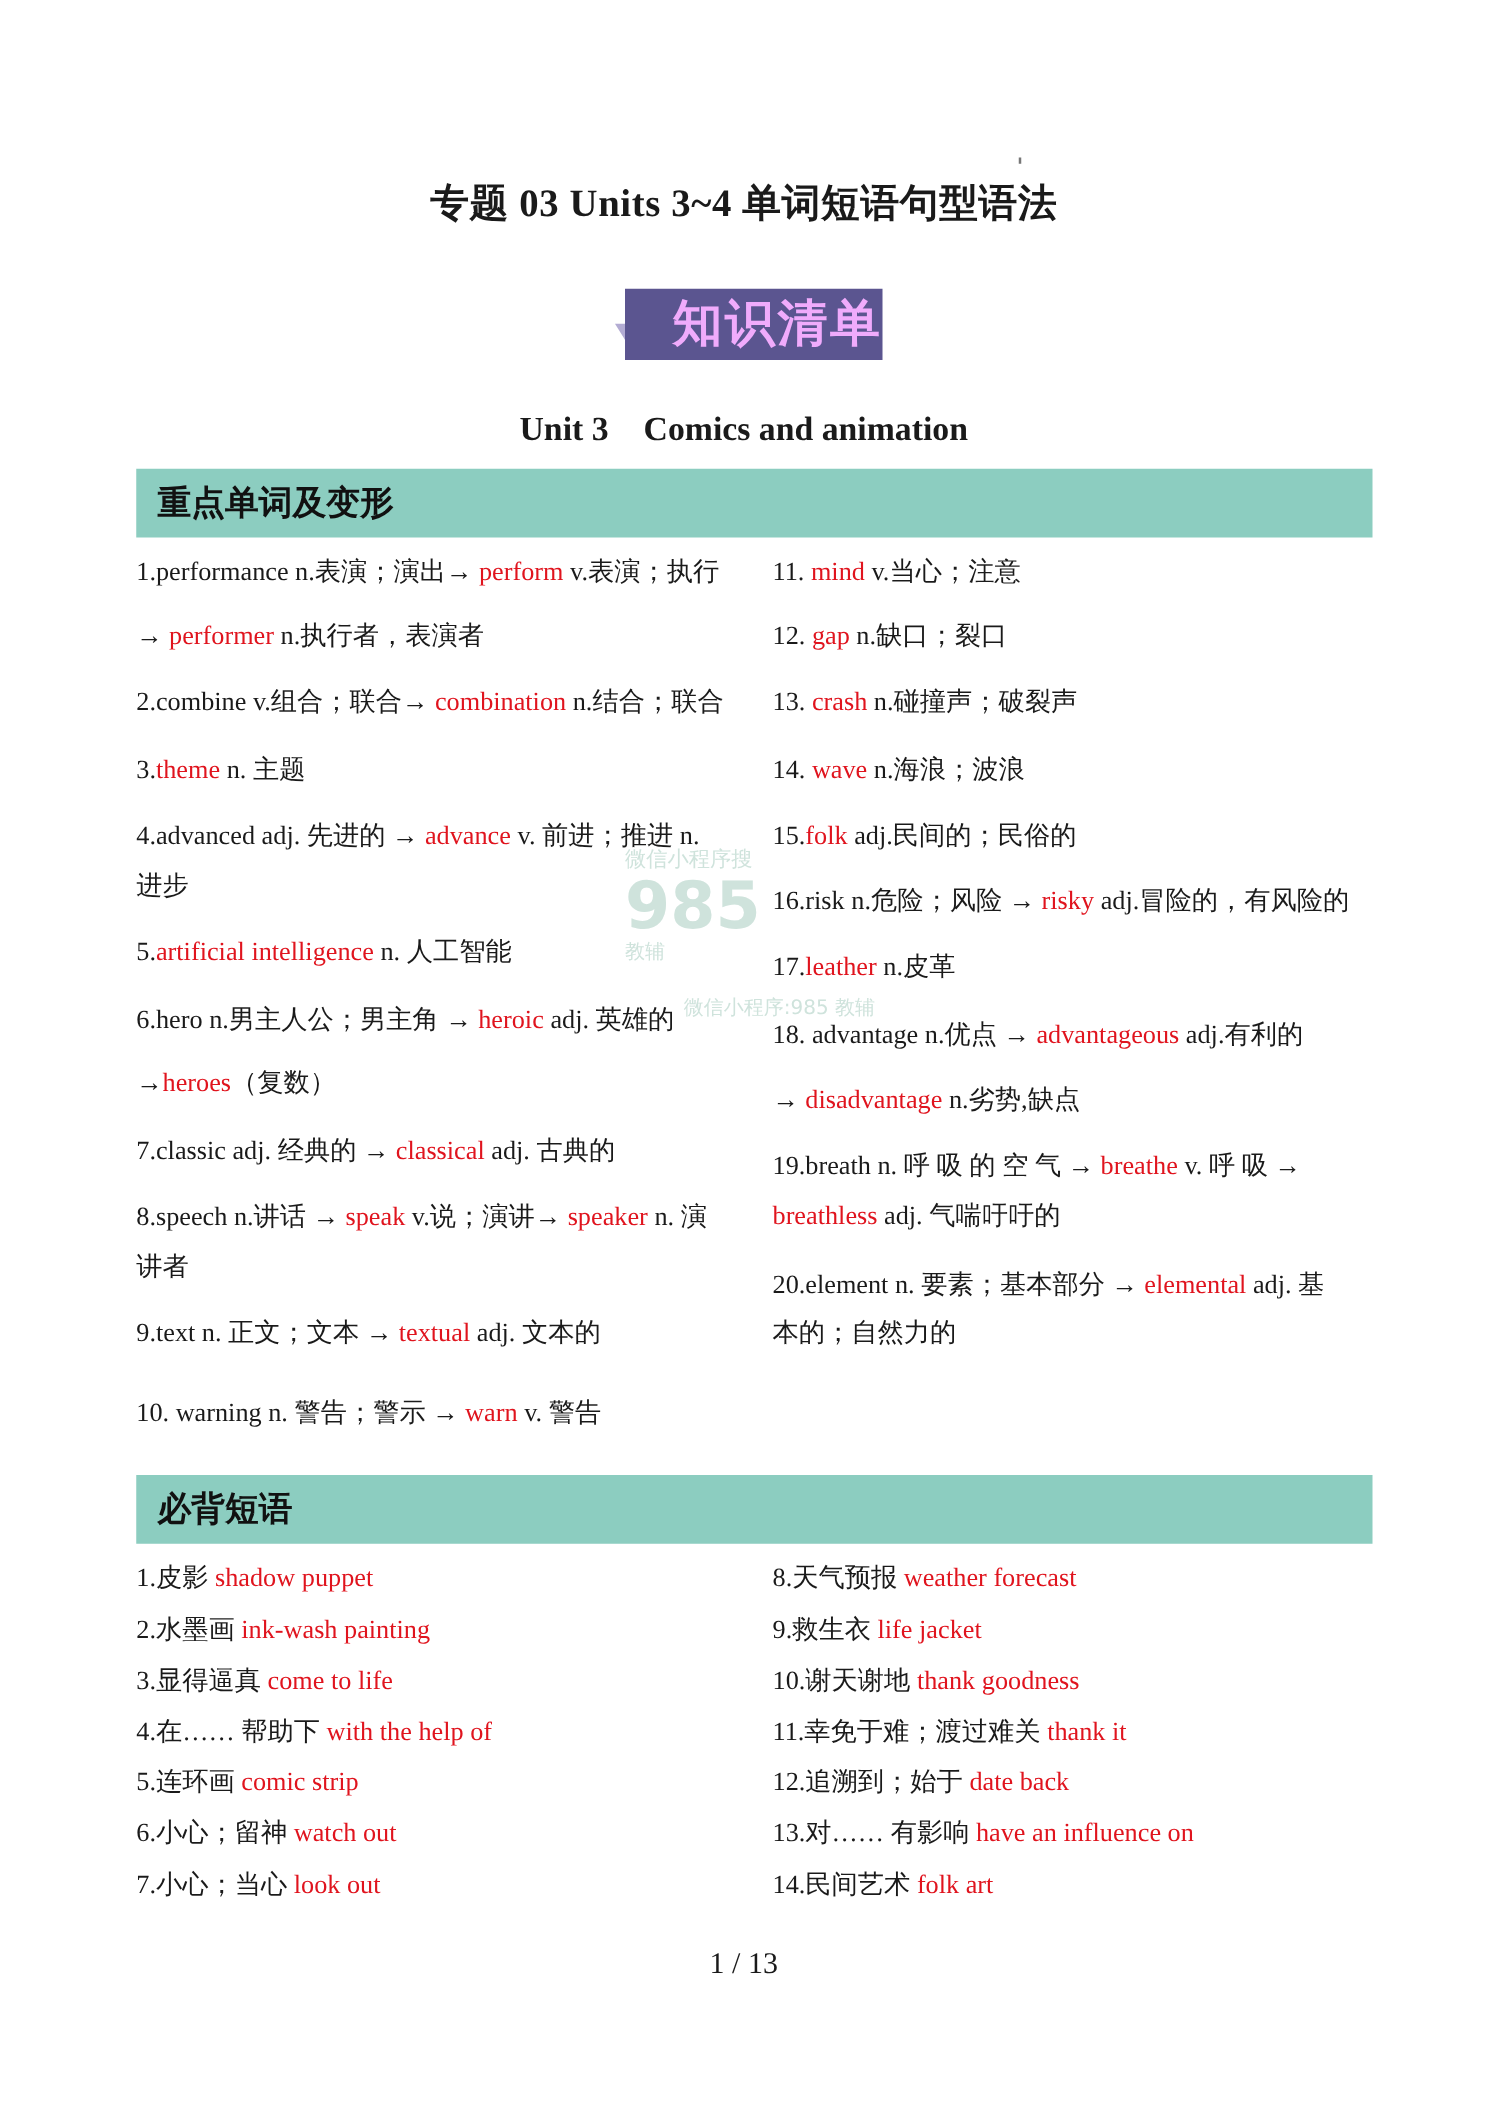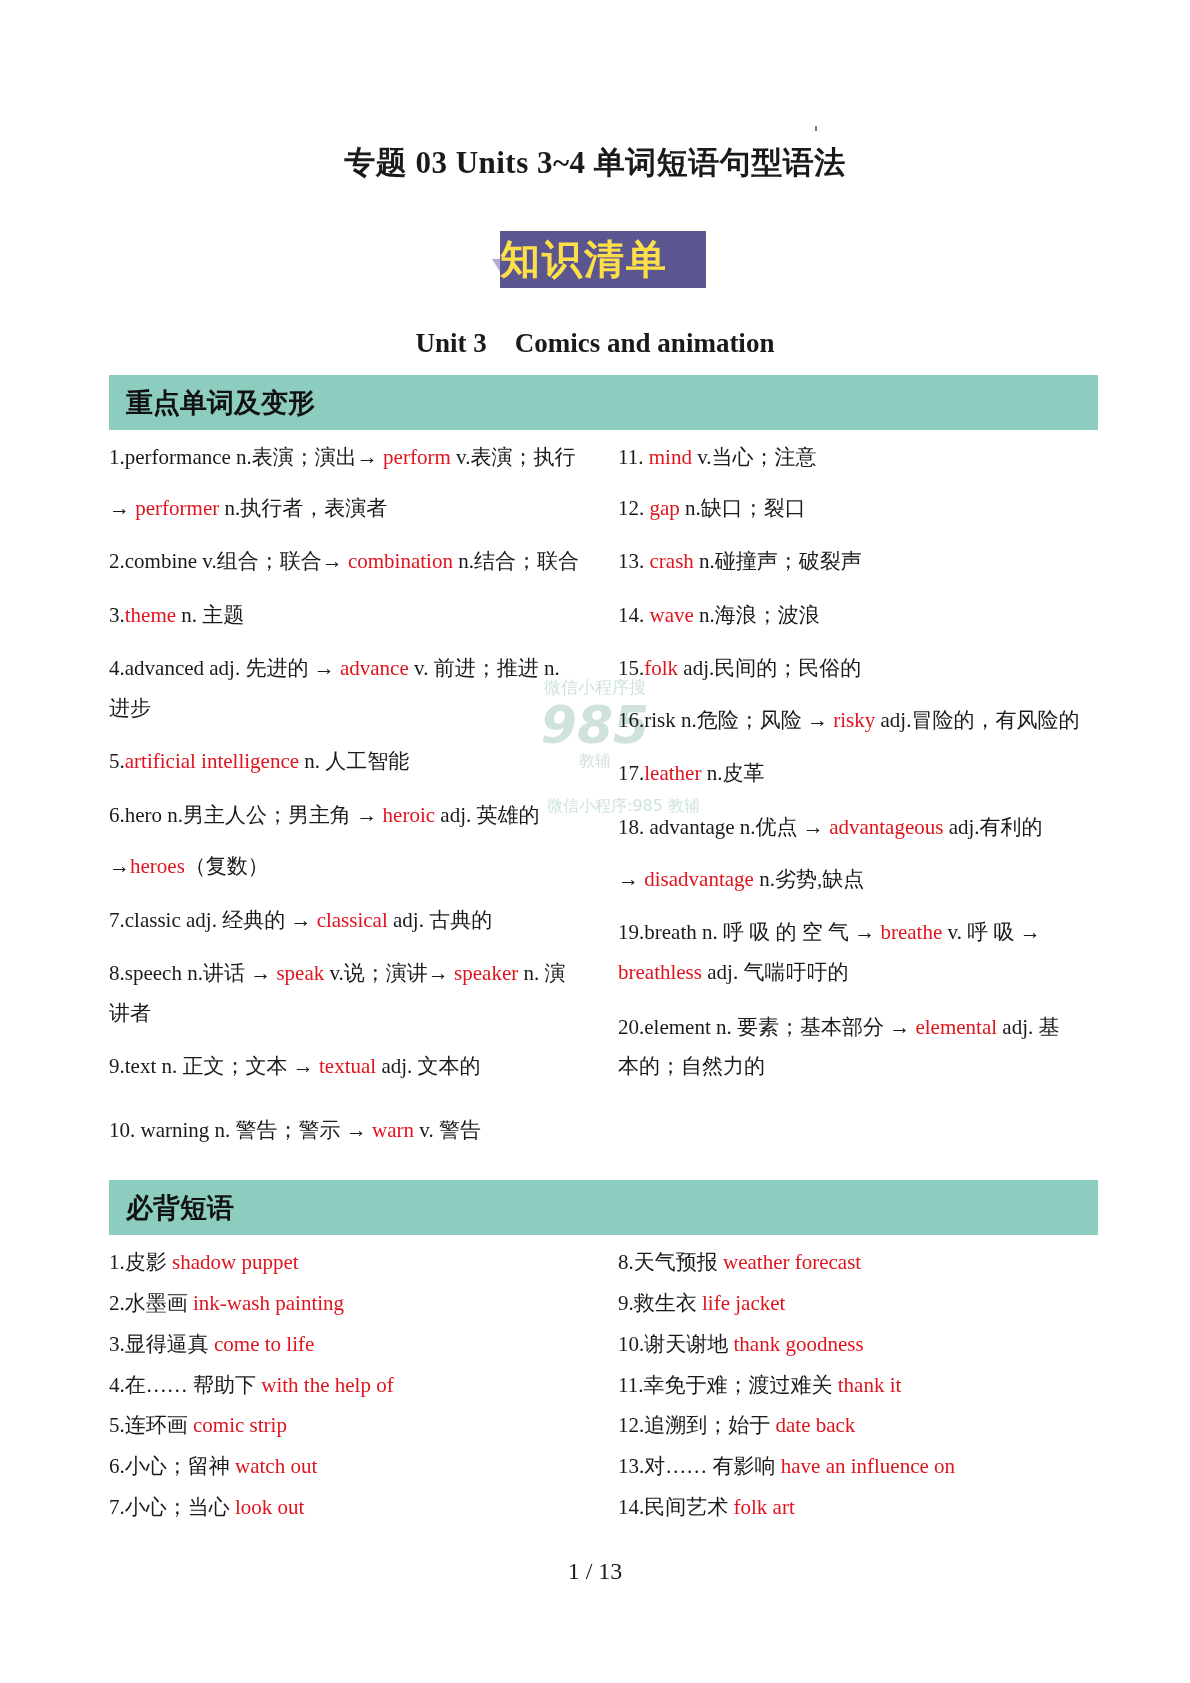--- a/index.html
+++ b/index.html
@@ -5,22 +5,22 @@
   html, body { margin:0; padding:0; background:#ffffff; }
   body { width:1190px; height:1683px; position:relative; overflow:hidden;
          font-family:"Liberation Serif","DejaVu Serif",serif; color:#1a1a1a; }
   .abs { position:absolute; white-space:nowrap; }
   .doc-title { top:142px; left:0; width:1190px; text-align:center; font-size:31px; font-weight:bold; letter-spacing:0.5px; }
   .tick-mark { left:815px; top:126px; width:2px; height:5px; background:#777; }
   .badge { left:476px; top:231px; width:230px; height:57px; }
   .badge-tail { position:absolute; left:16px; top:28px; width:0; height:0;
                 border-top:29px solid #b3acd3; border-left:18px solid transparent; }
   .badge-box { position:absolute; left:24px; top:0; width:206px; height:57px; background:#5b5590;
-               color:#fde047; font-family:"DejaVu Sans",sans-serif; font-weight:bold; font-size:40px;
-               line-height:57px; text-align:left; letter-spacing:2px; }
+               color:#f0abfc; font-family:"DejaVu Sans",sans-serif; font-weight:bold; font-size:40px;
+               line-height:57px; text-align:right; letter-spacing:2px; }
   .unit-heading { top:328px; left:0; width:1190px; text-align:center; font-size:27px; font-weight:bold; }
   .unit-heading .gap { display:inline-block; width:28px; }
   .section-bar { left:109px; width:989px; height:55px; background:#8ccdc0; }
   .section-bar span { position:absolute; left:17px; top:0; line-height:55px; font-family:"DejaVu Sans",sans-serif;
                       font-weight:bold; font-size:27px; color:#111; }
   .row { font-size:21px; line-height:24px; }
   .red { color:#e0141e; }
   .wm { font-family:"DejaVu Sans",sans-serif; color:#cfe3dc; }
   .page-num { top:1558px; left:0; width:1190px; text-align:center; font-size:24px; }
 </style>
@@ -32,23 +32,23 @@
 
 <div class="abs badge">
   <div class="badge-tail"></div>
   <div class="badge-box">知识清单</div>
 </div>
 
 <div class="abs unit-heading">
   <span>Unit 3</span><span class="gap"></span><span>Comics and animation</span>
 </div>
 
-<div class="abs wm" style="left:500px;top:676px;width:190px;height:140px;text-align:center;">
+<div class="abs wm" style="left:500px;top:676px;width:190px;height:140px;">
   <div style="font-size:17px;">微信小程序搜</div>
-  <div style="font-size:52px;font-weight:bold;line-height:52px;font-style:italic;">985</div>
+  <div style="font-size:52px;font-weight:bold;line-height:52px;">985</div>
   <div style="font-size:16px;">教辅</div>
 </div>
 <div class="abs wm" style="left:520px;top:796px;font-size:16px;margin-left:27px;">微信小程序:985 教辅</div>
 
 <div class="abs section-bar" style="top:375px;">
   <span>重点单词及变形</span>
 </div>
 
 <div id="vocab-left">
     <div class="abs row" style="left: 109px; top: 445px;"><span>1.performance n.表演；演出→ </span><span class="red">perform</span><span> v.表演；执行</span></div>

